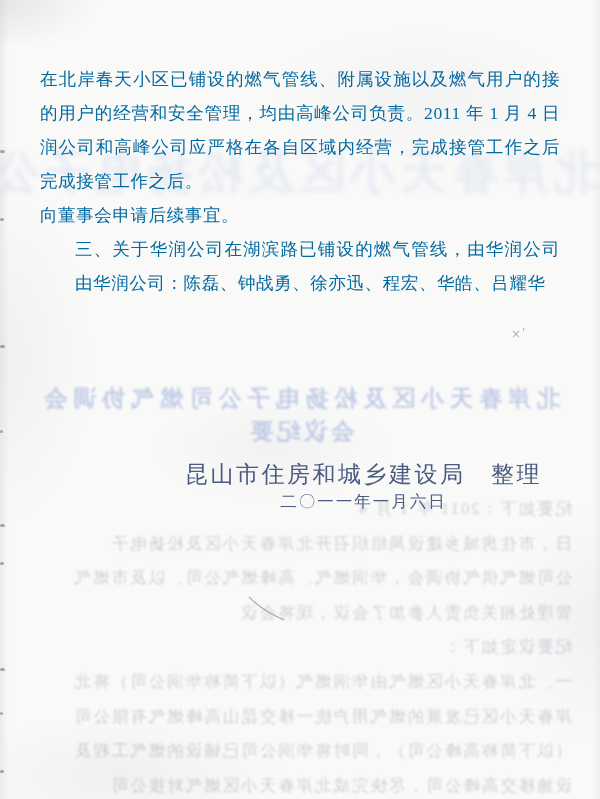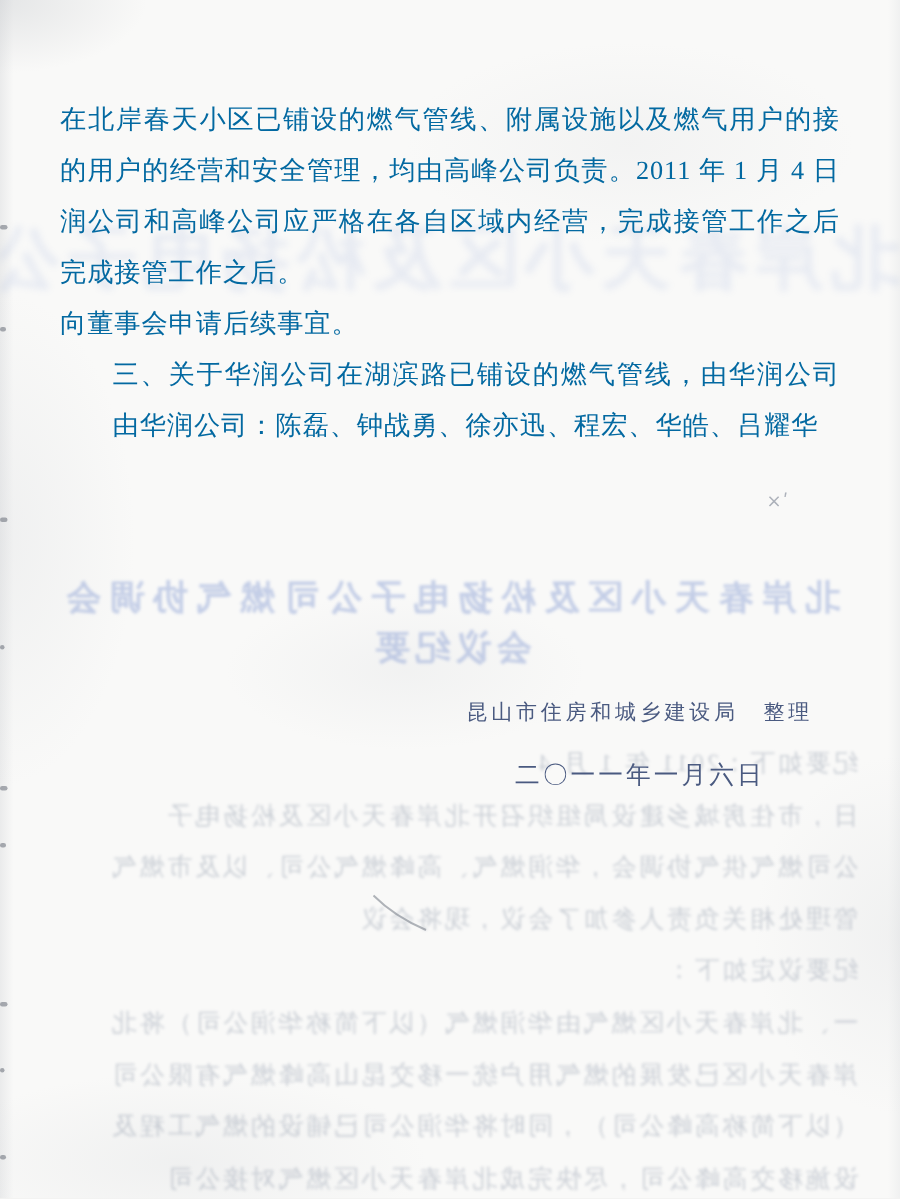--- a/index.html
+++ b/index.html
@@ -33,22 +33,22 @@
   .line{
     height:34px;line-height:34px;font-size:17.5px;letter-spacing:.6px;
     text-align:justify;text-justify:inter-ideograph;
     overflow:hidden;
   }
   .line.fill{text-align-last:justify;}
   .line.indent{padding-left:35px;}
   .signature{
     position:absolute;right:58px;top:464px;z-index:3;text-align:center;
   }
-  .sig-org{font-size:14px;letter-spacing:2.5px;line-height:24px;}
-  .sig-date{font-size:16.5px;letter-spacing:2px;line-height:22px;margin-top:18px;}
+  .sig-org{font-size:23px;letter-spacing:2.5px;line-height:24px;font-family:Liberation Mono, monospace;}
+  .sig-date{font-size:16.5px;letter-spacing:2px;line-height:22px;margin-top:3px;}
 
   
   .ghost{pointer-events:none;transform:scaleX(-1);}
   .ghost-band{
     position:absolute;left:0;top:140px;width:600px;height:66px;z-index:1;
     font-size:46px;font-weight:bold;letter-spacing:5px;white-space:nowrap;
     filter:blur(2.5px);overflow:hidden;line-height:66px;
   }
   .ghost-title{
     position:absolute;left:40px;top:384px;width:520px;z-index:1;

